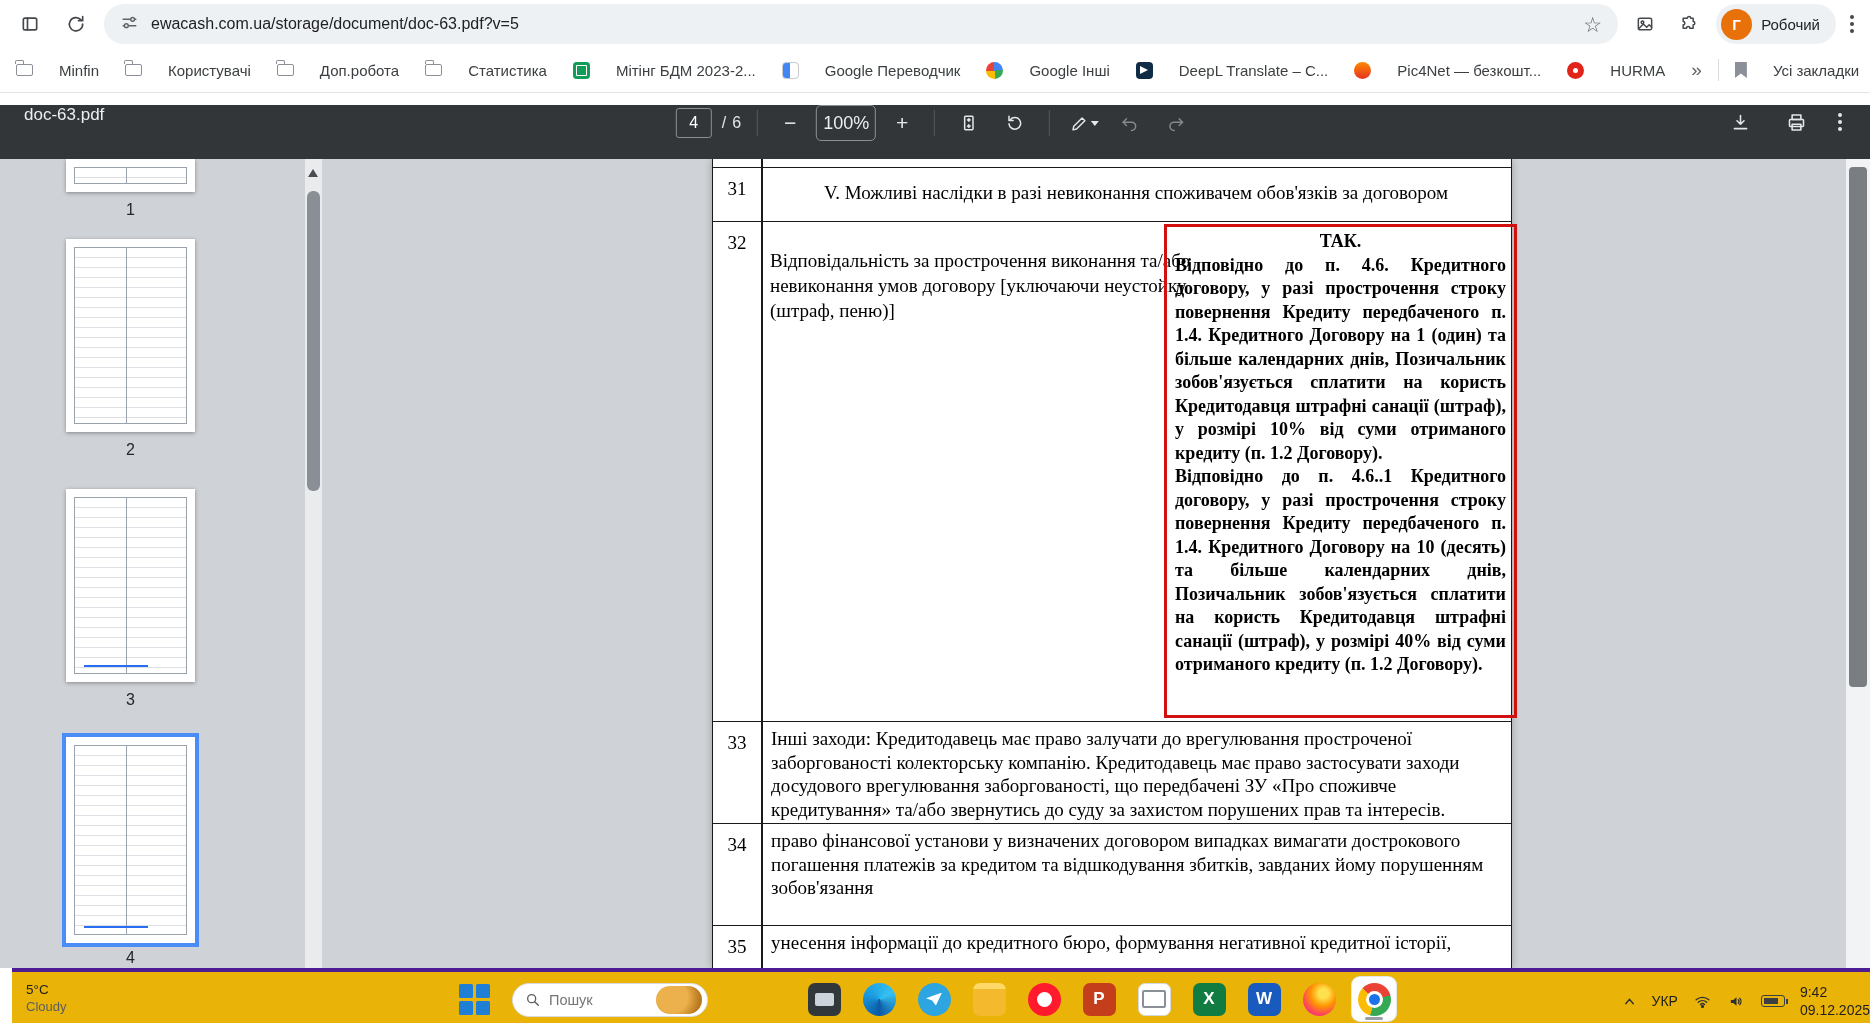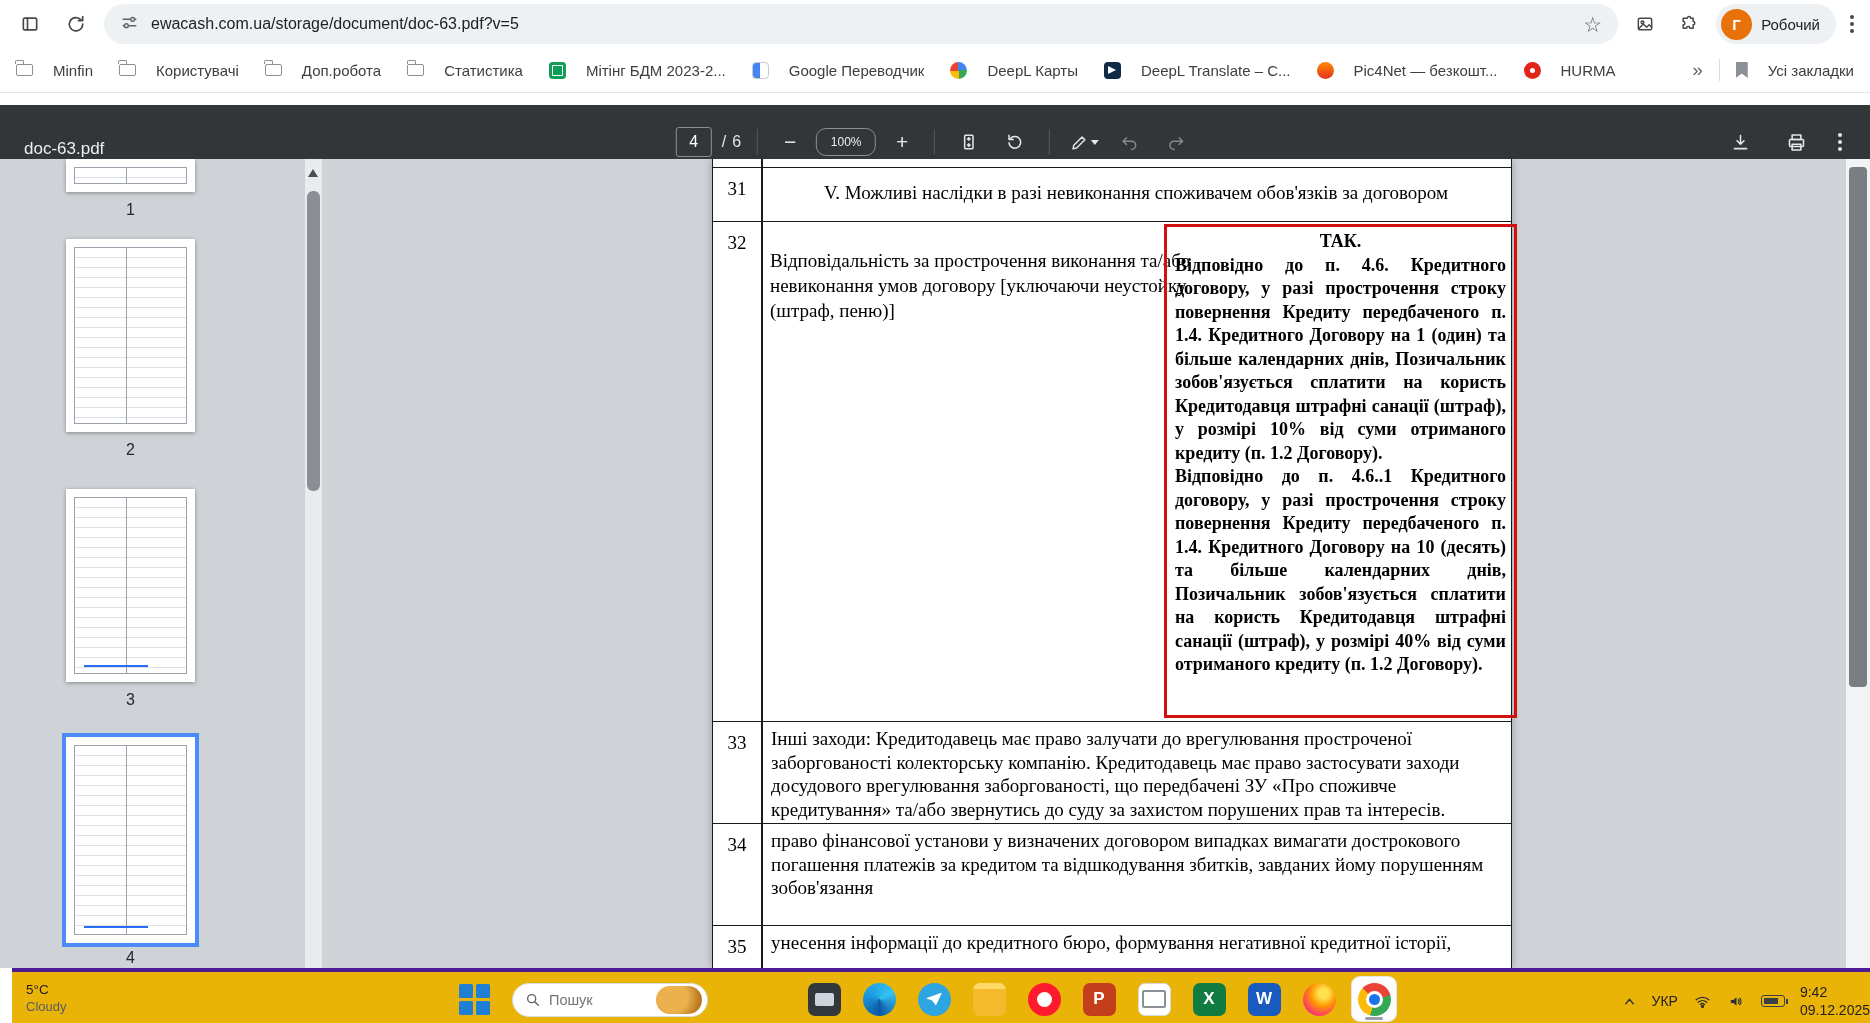--- a/index.html
+++ b/index.html
@@ -17,48 +17,48 @@
 .right-ico{width:34px;height:34px;display:flex;align-items:center;justify-content:center;flex:0 0 auto}
 .right-ico svg{stroke:#45494d;fill:none;stroke-width:1.8;stroke-linecap:round;stroke-linejoin:round}
 .profile-chip{height:40px;background:#eef1f4;border-radius:20px;display:flex;align-items:center;gap:9px;padding:4px 16px 4px 5px;flex:0 0 auto}
 .avatar{width:31px;height:31px;border-radius:50%;background:#e8710a;color:#fff;display:flex;align-items:center;justify-content:center;font-size:15px;font-weight:700}
 .profile-name{font-size:15px;color:#202124;white-space:nowrap}
 .vdots{display:flex;flex-direction:column;gap:3px;padding:4px}
 .vdots i{width:4px;height:4px;border-radius:50%;background:#45494d}
 
 
 .bookmarks{position:absolute;left:0;top:48px;width:100%;height:45px;background:#fff;border-bottom:1px solid #e3e5e8;display:flex;align-items:center;padding:0 16px;gap:26px;font-size:15px;color:#3c4043}
-.bm{display:flex;align-items:center;gap:20px;white-space:nowrap;cursor:pointer}
+.bm{display:flex;align-items:center;gap:26px;white-space:nowrap;cursor:pointer}
 .fold{width:17px;height:12px;border:1.6px solid #8a8f98;border-radius:2px;position:relative}
 .fold::before{content:'';position:absolute;top:-5px;left:-1.6px;width:7px;height:3px;border:1.6px solid #8a8f98;border-bottom:none;border-radius:2px 2px 0 0}
 .fav{width:17px;height:17px;border-radius:4px;flex:0 0 auto}
 .fav.sheets{background:#0f9d58;box-shadow:inset 0 0 0 3px #0f9d58,inset 0 0 0 4px #fff}
 .fav.translate{background:linear-gradient(90deg,#4285f4 50%,#fff 50%);border:1px solid #c6c9ce}
 .fav.maps{border-radius:50%;background:conic-gradient(#4285f4 0 25%,#34a853 0 50%,#fbbc05 0 75%,#ea4335 0)}
 .fav.deepl{background:#0f2b46;position:relative}
 .fav.deepl::before{content:'';position:absolute;left:4px;top:4px;width:0;height:0;border-left:8px solid #fff;border-top:4px solid transparent;border-bottom:4px solid transparent}
 .fav.pic4net{border-radius:50%;background:linear-gradient(180deg,#ff8a00,#e53222)}
 .fav.hurma{border-radius:50%;background:#e2231a;position:relative}
 .fav.hurma::before{content:'';position:absolute;left:6px;top:6px;width:5px;height:5px;border-radius:50%;background:#fff}
 .bm-right{margin-left:auto;display:flex;align-items:center;gap:16px}
 .chev2{font-size:19px;color:#5f6368}
 .bmsep{width:1px;height:22px;background:#dadce0}
 .ribbon{width:12px;height:16px;background:#8a8f98;clip-path:polygon(0 0,100% 0,100% 100%,50% 72%,0 100%)}
 
 
 .content-gap{position:absolute;left:0;top:93px;width:100%;height:12px;background:#fff}
 
 
-.pdf-toolbar{position:absolute;left:0;top:105px;width:100%;height:54px;background:#323639;color:#eceeef;display:flex;align-items:flex-end;padding:0 24px;font-size:17px}
+.pdf-toolbar{position:absolute;left:0;top:105px;width:100%;height:54px;background:#323639;color:#eceeef;display:flex;align-items:flex-start;padding:0 24px;font-size:17px}
 .pdf-filename{white-space:nowrap}
 .pdf-center{position:absolute;left:50%;transform:translateX(-50%);display:flex;align-items:center;gap:10px}
 .page-input{width:36px;height:30px;background:transparent;border:1px solid #8b9095;border-radius:3px;color:#fff;text-align:center;font-size:16px;font-family:"Liberation Sans",sans-serif}
 .page-of{display:flex;gap:6px;font-size:16px;color:#e4e7ea}
 .zoom-btn{width:32px;height:32px;border-radius:50%;display:flex;align-items:center;justify-content:center;font-size:21px;color:#e4e7ea;cursor:pointer}
-.zoom-box{min-width:60px;height:28px;border:1px solid #8b9095;border-radius:10px;display:flex;align-items:center;justify-content:center;font-size:12px}
+.zoom-box{min-width:60px;height:36px;border:1px solid #8b9095;border-radius:5px;display:flex;align-items:center;justify-content:center;font-size:18px}
 .vsep{width:1px;height:26px;background:#56595d;margin:0 6px}
 .ticon{width:36px;height:34px;display:flex;align-items:center;justify-content:center;border-radius:4px;cursor:pointer}
 .ticon svg{stroke:#e4e7ea;fill:none;stroke-width:1.8;stroke-linecap:round;stroke-linejoin:round}
 .ticon.dim svg{stroke:#85898d}
 .caret-dn{width:0;height:0;border-left:4px solid transparent;border-right:4px solid transparent;border-top:5px solid #e4e7ea;margin-left:2px}
 .pdf-right{margin-left:auto;display:flex;align-items:center;gap:20px}
 
 
 .viewer{position:absolute;left:0;top:159px;width:1870px;height:809px;background:#cfd2d6;overflow:hidden}
 .sidebar{position:absolute;left:0;top:0;width:334px;height:100%}
@@ -203,21 +203,21 @@
   <span class="bm">
       <span class="fav sheets"></span>
       <span>Мітінг БДМ 2023-2...</span>
     </span>
   <span class="bm">
       <span class="fav translate"></span>
       <span>Google Переводчик</span>
     </span>
   <span class="bm">
       <span class="fav maps"></span>
-      <span>DeepL Карты</span>
+      <span>Google Інші</span>
     </span>
   <span class="bm">
       <span class="fav deepl"></span>
       <span>DeepL Translate – C...</span>
     </span>
   <span class="bm">
       <span class="fav pic4net"></span>
       <span>Pic4Net — безкошт...</span>
     </span>
   <span class="bm">

